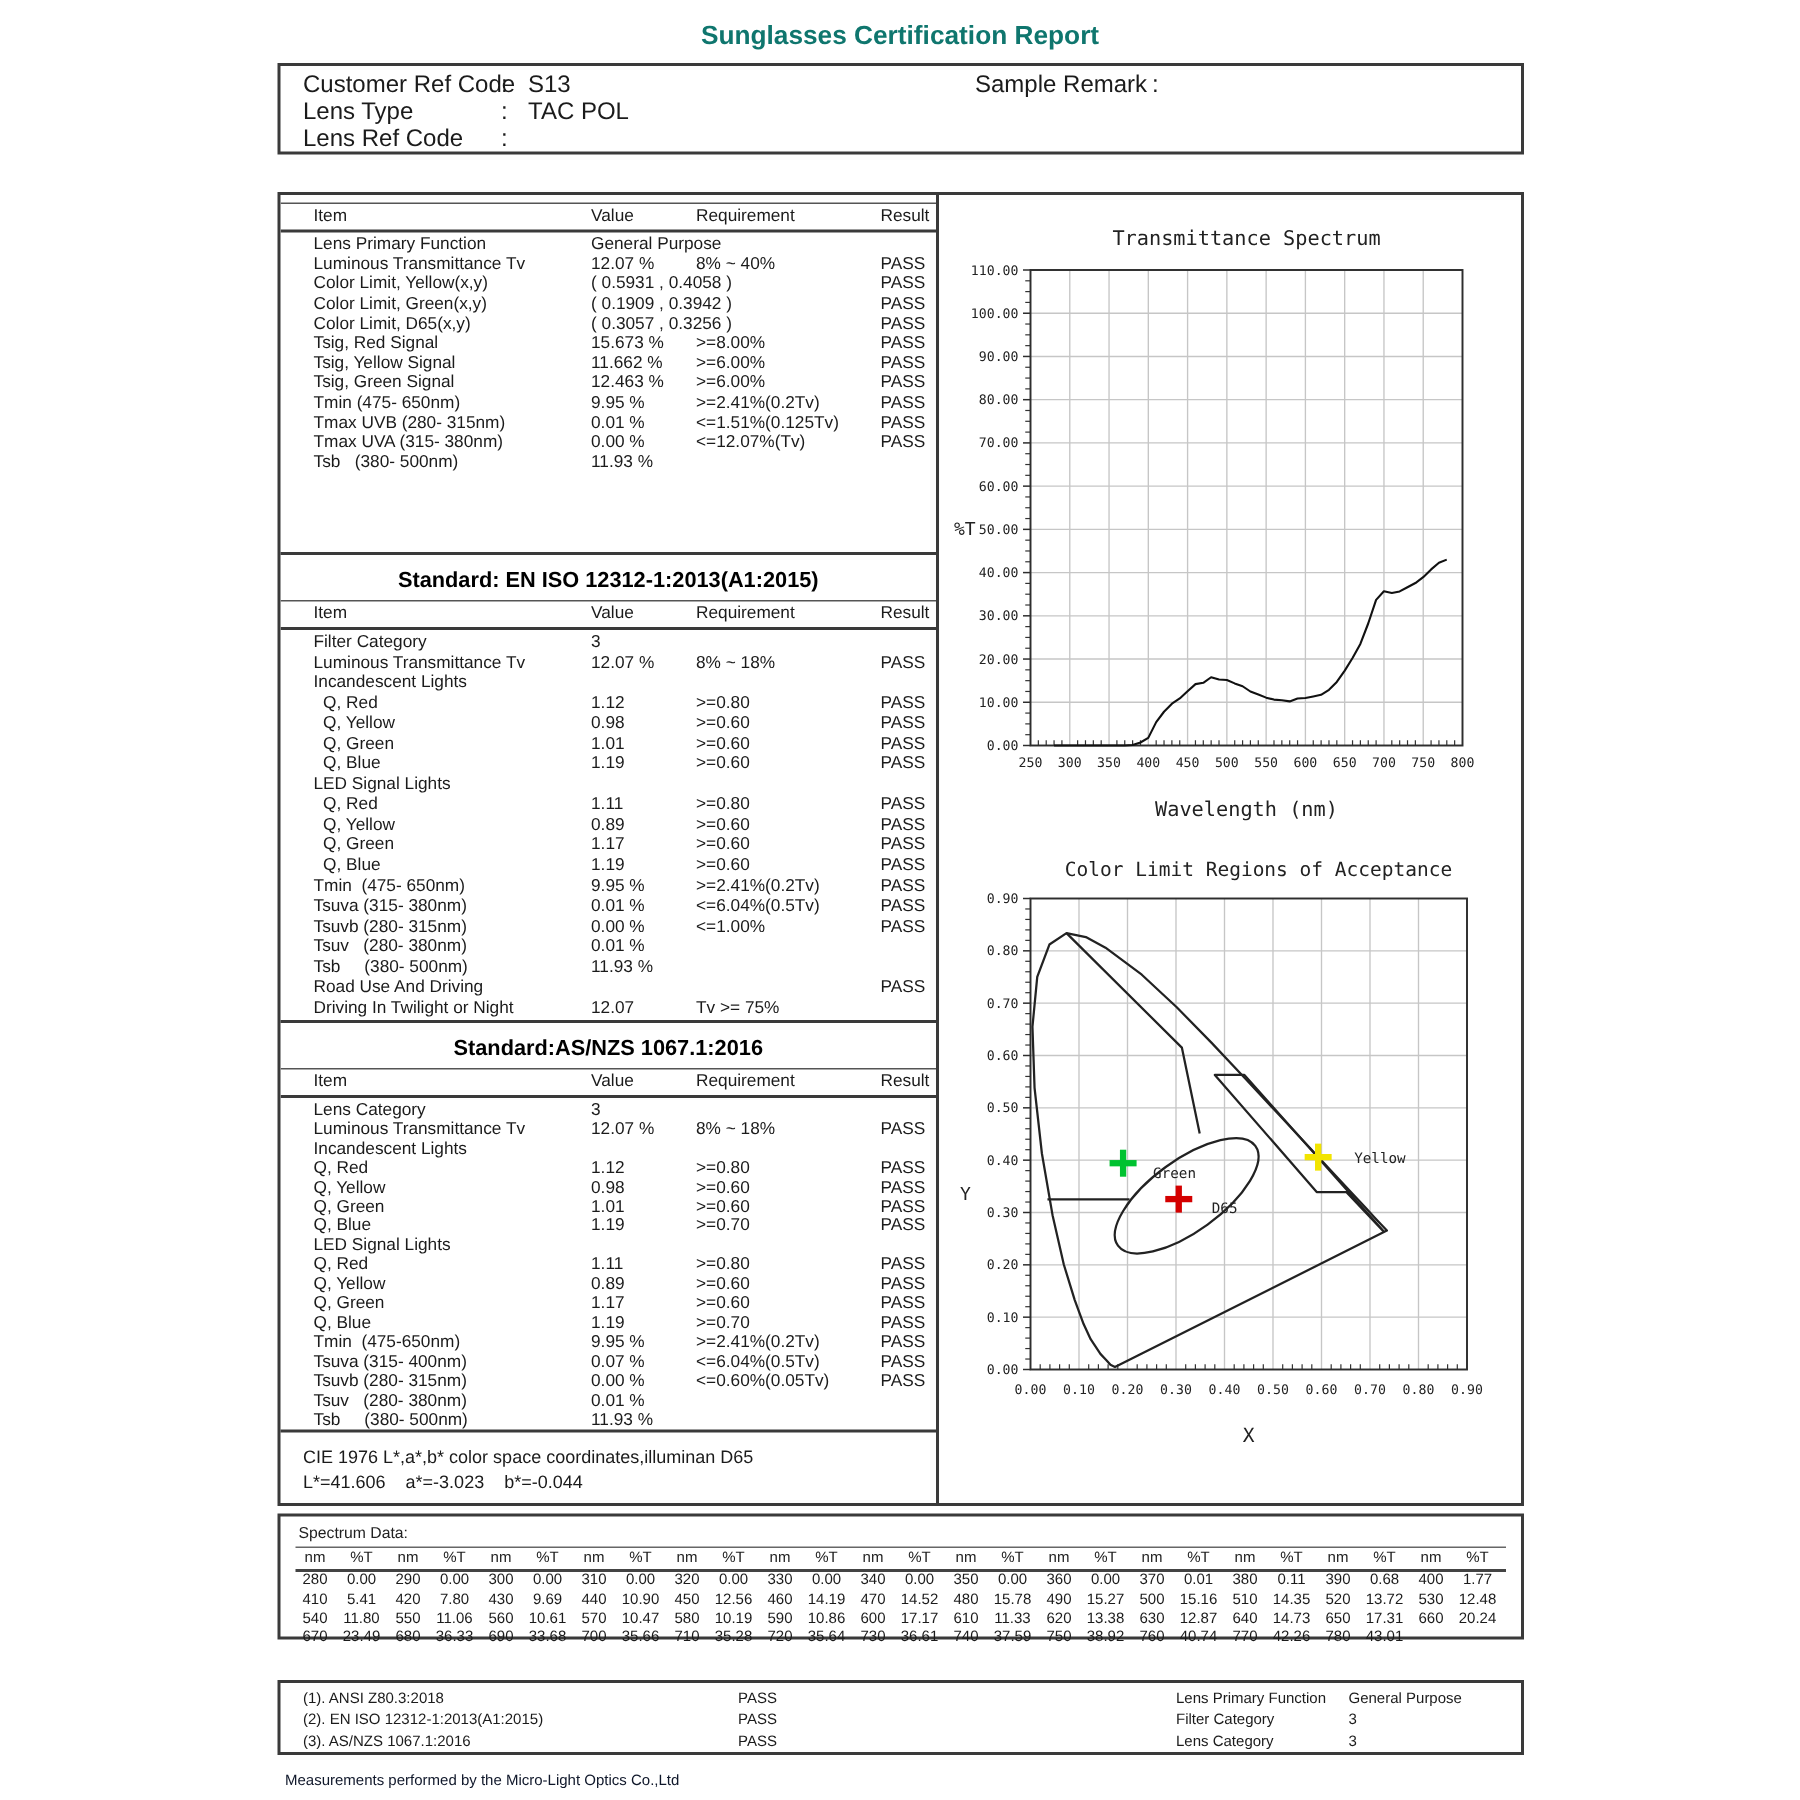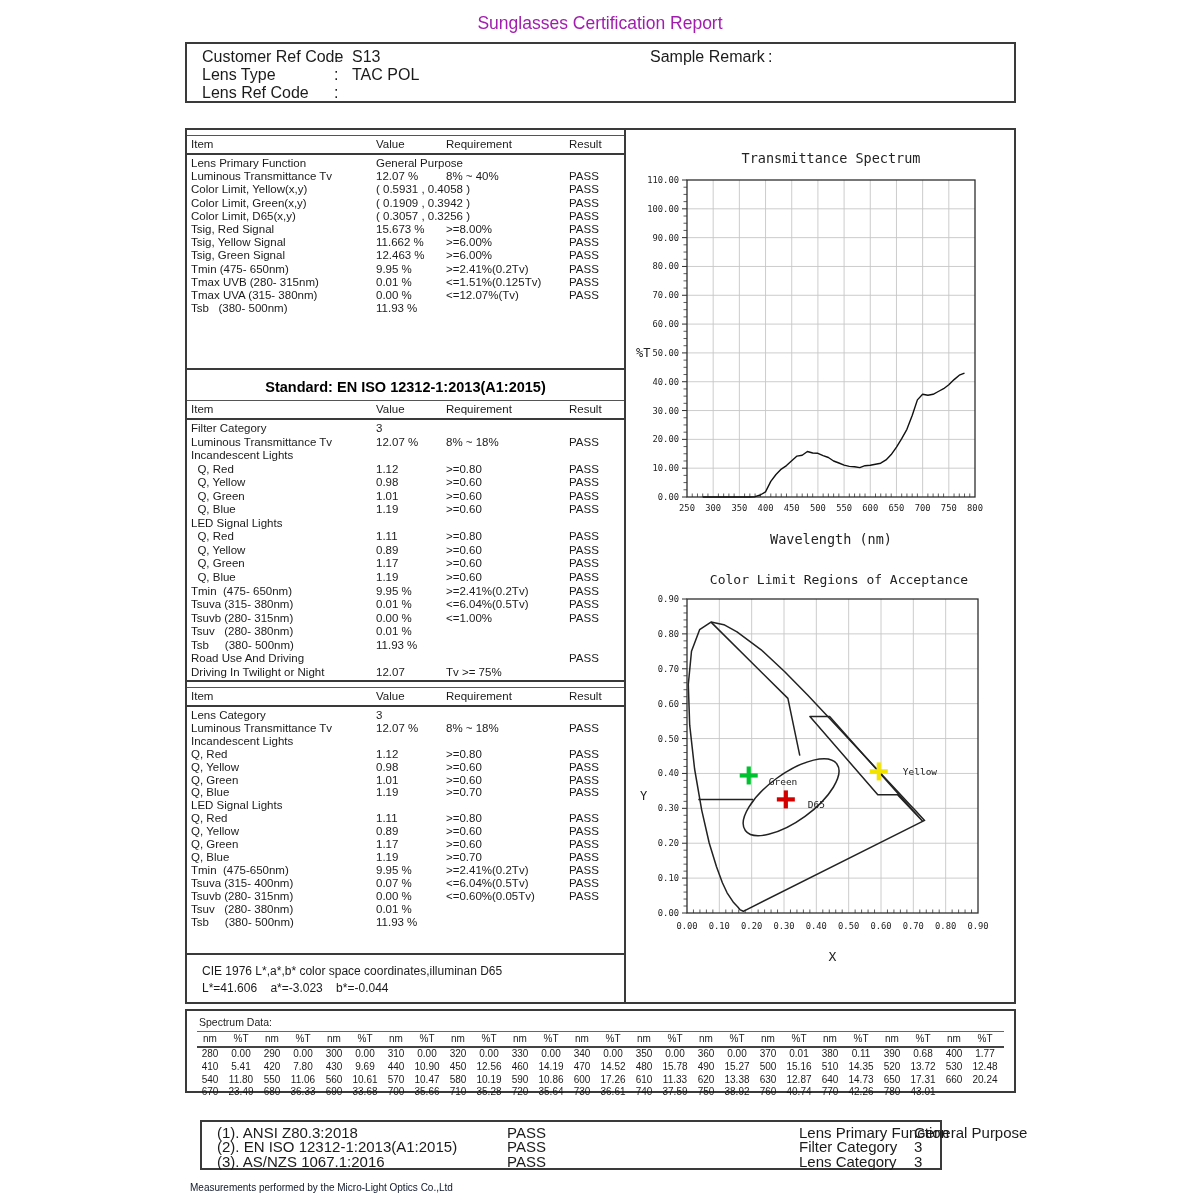--- a/index.html
+++ b/index.html
@@ -1,56 +1,56 @@
 <!DOCTYPE html>
 <html><head>
 <meta charset="utf-8">
 <style>
   *{margin:0;padding:0;box-sizing:border-box}
   html,body{width:1200px;height:1200px;background:#fff}
   body{font-family:"Liberation Sans",sans-serif;color:#1b1b1b;position:relative}
   .page{position:absolute;left:0;top:0;width:1200px;height:1200px;background:#ffffff}
-  .title{position:absolute;top:13px;left:0;width:100%;text-align:center;font-size:17.5px;font-weight:400;color:#a21caf}
+  .title{position:absolute;top:13px;left:0;width:100%;text-align:center;font-size:17.5px;font-weight:700;color:#0f766e}
   
   .hdr-box{position:absolute;left:185px;top:42px;width:831px;height:61px;border:2px solid #3a3a3a;font-size:16px;padding-top:4px}
   .hdr-row{position:relative;height:18px;line-height:18px}
   .h-label{position:absolute;left:15px;white-space:pre}
   .h-colon{position:absolute;left:147px}
   .h-value{position:absolute;left:165px;white-space:pre}
   .h-rlabel{position:absolute;left:463px}
   .h-rcolon{position:absolute;left:581px}
   .h-rvalue{position:absolute;left:599px}
   
   .main-box{position:absolute;left:185px;top:128px;width:831px;height:876px;border:2px solid #3a3a3a;display:flex}
   .left-pane{width:439px;border-right:2px solid #3a3a3a}
   .right-pane{flex:1;position:relative}
   section.std{border-bottom:2px solid #3a3a3a;overflow:hidden}
   .sec1{height:240px}.sec2{height:312px}.sec3{height:273px}
   .std-title{text-align:center;font-weight:700;font-size:14.5px;padding-top:9px;color:#000}
-  .thead,.trow{display:grid;grid-template-columns:185px 70px 123px 1fr;padding-left:4px;padding-right:8px;font-size:11.5px}
+  .thead,.trow{display:grid;grid-template-columns:185px 70px 123px 1fr;padding-left:22px;padding-right:8px;font-size:11.5px}
   .thead{border-top:1px solid #555;border-bottom:2px solid #3a3a3a;margin-top:5px;line-height:17px}
   .thead>div,.trow>div{white-space:pre;overflow:visible}
   .rows{padding-top:2px}
   .sec1 .trow{line-height:13.2px}
   .sec2 .trow{line-height:13.55px}
   .sec3 .trow{line-height:12.9px}
   .cie{padding:8px 0 0 15px;font-size:12px;line-height:17px}
   .cie div{white-space:pre}
   
   .right-pane svg{display:block;position:absolute;left:0}
   svg text{font-family:"DejaVu Sans Mono",monospace;fill:#222}
   
   .spec-box{position:absolute;left:185px;top:1009px;width:831px;height:84px;border:2px solid #3a3a3a}
   .spec-label{font-size:10.5px;padding:5px 0 3px 12px;color:#222}
   .spec-grid{margin:0 10px}
   .sp-row{display:grid;grid-template-columns:repeat(13,26px 36px);font-size:10px;line-height:12.8px}
   .sp-row span{text-align:center;white-space:pre}
   .sp-head{border-top:1px solid #666;border-bottom:2px solid #444;line-height:14px}
   
-  .sum-box{position:absolute;left:200px;top:1120px;width:742px;height:50px;border:2px solid #3a3a3a;padding-top:4px;font-size:15px}
+  .sum-box{position:absolute;left:185px;top:1120px;width:831px;height:50px;border:2px solid #3a3a3a;padding-top:4px;font-size:10px}
   .sum-row{display:grid;grid-template-columns:290px 292px 115px auto;padding-left:15px;line-height:14.3px}
   .sum-row>div{white-space:pre}
   .footer{position:absolute;left:190px;top:1182px;font-size:10px;color:#0f172a}
 </style>
 </head>
 <body>
 
 <div class="page">
 
   <div class="title">Sunglasses Certification Report</div>
@@ -282,20 +282,21 @@
             <div class="trow">
               <div>Driving In Twilight or Night</div>
               <div>12.07</div>
               <div>Tv &gt;= 75%</div>
               <div></div>
             </div>
           </div>
       </section>
 
       <section class="std sec3">
+        <div class="std-title">Standard:AS/NZS 1067.1:2016</div>
         <div class="thead">
           <div>Item</div>
           <div>Value</div>
           <div>Requirement</div>
           <div>Result</div>
         </div>
         <div class="rows">
             <div class="trow">
               <div>Lens Category</div>
               <div>3</div>
@@ -784,21 +785,21 @@
           <span>11.06</span>
           <span>560</span>
           <span>10.61</span>
           <span>570</span>
           <span>10.47</span>
           <span>580</span>
           <span>10.19</span>
           <span>590</span>
           <span>10.86</span>
           <span>600</span>
-          <span>17.26</span>
+          <span>17.17</span>
           <span>610</span>
           <span>11.33</span>
           <span>620</span>
           <span>13.38</span>
           <span>630</span>
           <span>12.87</span>
           <span>640</span>
           <span>14.73</span>
           <span>650</span>
           <span>17.31</span>

